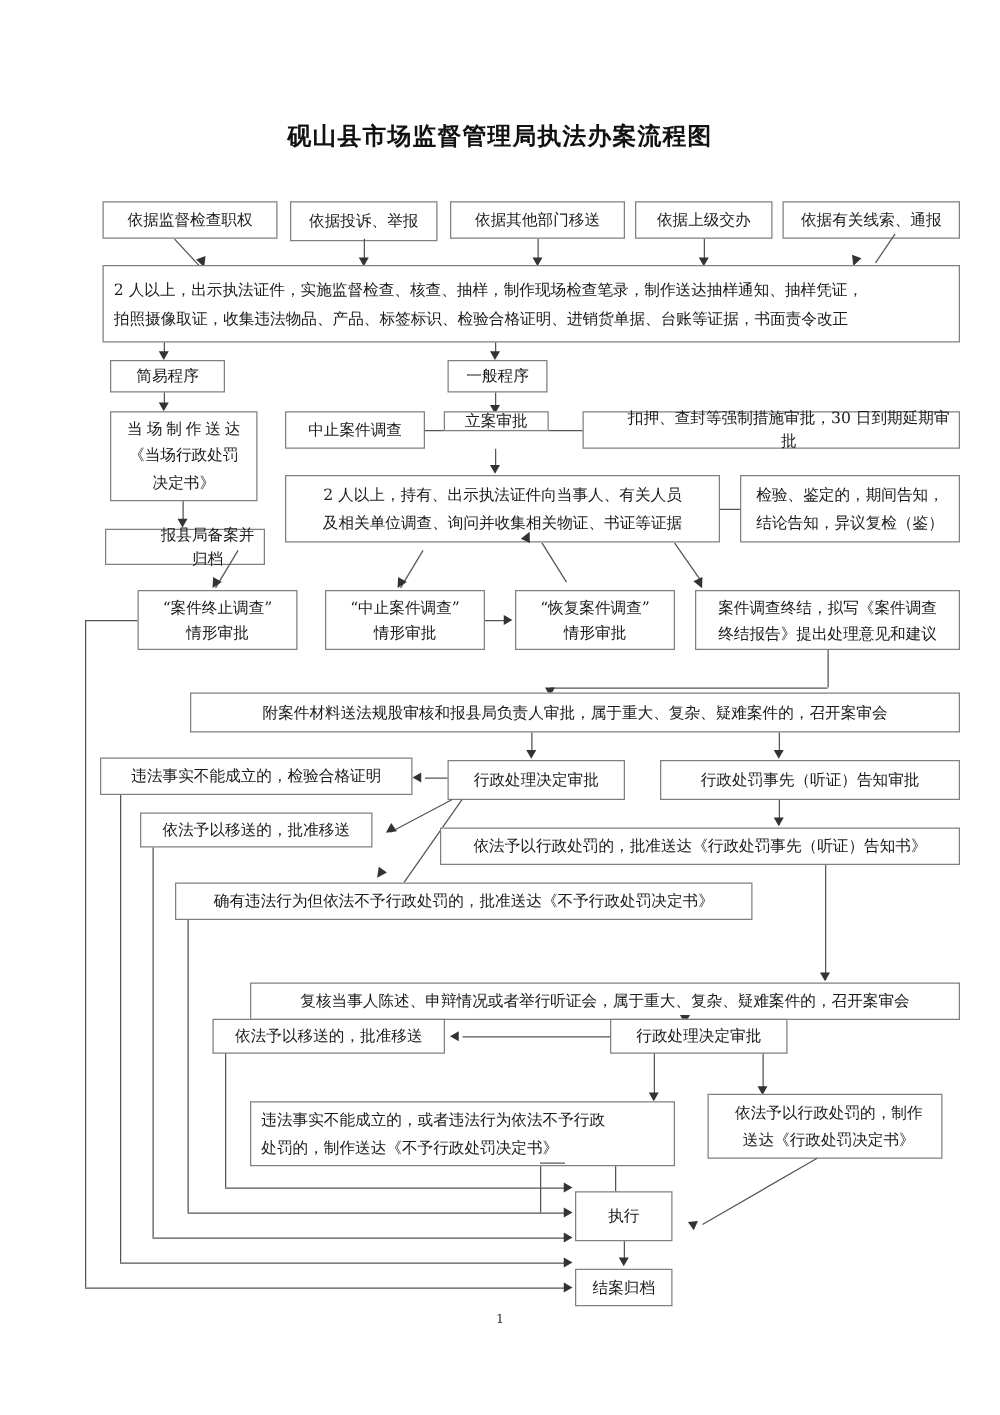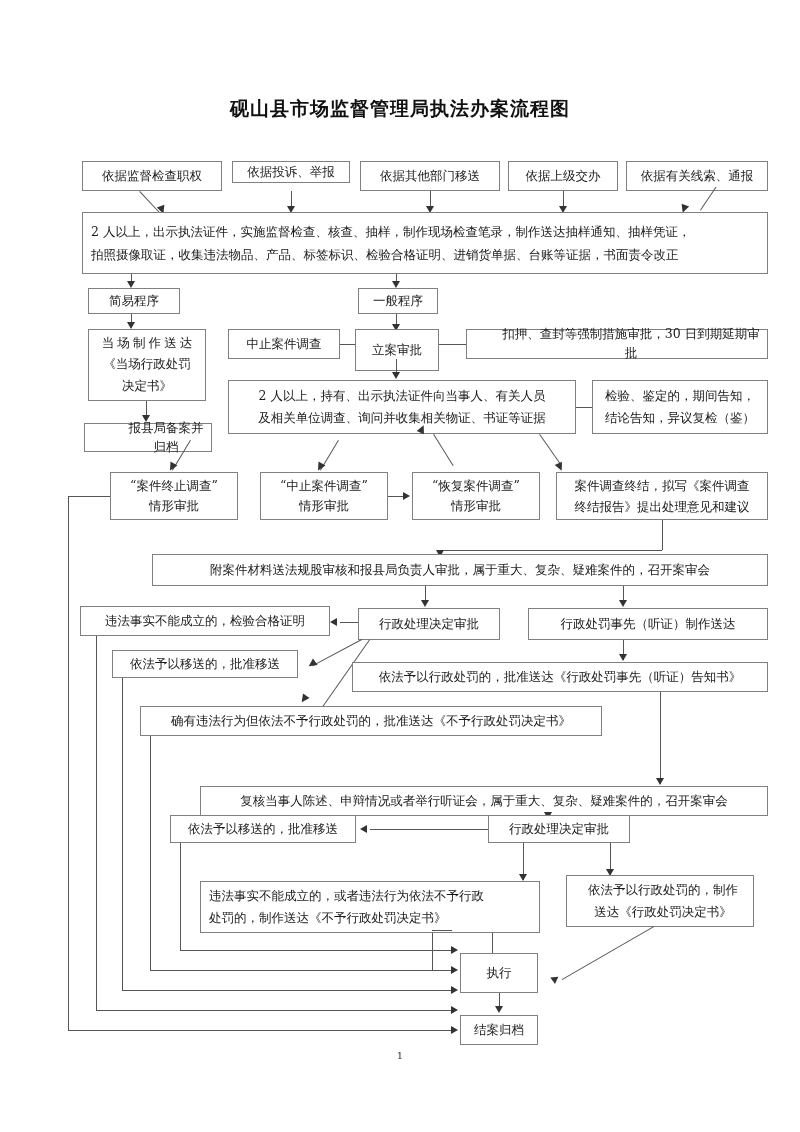--- a/index.html
+++ b/index.html
@@ -36,21 +36,21 @@
   }
 </style>
 </head>
 <body>
 
 <div id="page">
 
   <div class="title">砚山县市场监督管理局执法办案流程图</div>
 
   <div class="box" style="left:82px;top:161px;width:140px;height:30px;">依据监督检查职权</div>
-  <div class="box" style="left:232px;top:161px;width:118px;height:22px;">依据投诉、举报</div>
+  <div class="box" style="left:232px;top:161px;width:118px;height:32px;">依据投诉、举报</div>
   <div class="box" style="left:360px;top:161px;width:140px;height:30px;">依据其他部门移送</div>
   <div class="box" style="left:508px;top:161px;width:110px;height:30px;">依据上级交办</div>
   <div class="box" style="left:626px;top:161px;width:142px;height:30px;">依据有关线索、通报</div>
 
   <div class="diag" style="left:140px;top:191px;width:30px;transform:rotate(47deg);"></div>
   <div class="diagtip" style="left:158px;top:206px;transform:rotate(-20deg);"></div>
 
   <div class="ln v" style="left:291px;top:191px;height:19px;"></div>
   <div class="arrow down" style="left:287px;top:206px;"></div>
 
@@ -81,21 +81,21 @@
   <div class="arrow down" style="left:392px;top:324px;"></div>
 
   <div class="box" style="left:88px;top:329px;width:118px;height:72px;line-height:1.7;font-family:Liberation Serif, serif;">当 场 制 作 送 达
 《当场行政处罚
 决定书》</div>
   <div class="ln v" style="left:146px;top:401px;height:18px;"></div>
   <div class="arrow down" style="left:142px;top:415px;"></div>
   <div class="box" style="left:84px;top:423px;width:128px;height:29px;padding-left:40px;">报县局备案并归档</div>
 
   <div class="box" style="left:228px;top:329px;width:112px;height:30px;">中止案件调查</div>
-  <div class="box" style="left:355px;top:329px;width:84px;height:42px;">立案审批</div>
+  <div class="box" style="left:355px;top:329px;width:84px;height:16px;">立案审批</div>
   <div class="box" style="left:466px;top:329px;width:302px;height:30px;padding-left:32px;">扣押、查封等强制措施审批，30 日到期延期审批</div>
   <div class="ln h" style="left:340px;top:344px;width:15px;"></div>
   <div class="ln h" style="left:439px;top:344px;width:27px;"></div>
 
   <div class="ln v" style="left:396px;top:359px;height:17px;"></div>
   <div class="arrow down" style="left:392px;top:372px;"></div>
 
   <div class="box" style="left:228px;top:380px;width:348px;height:54px;line-height:1.8;">2 人以上，持有、出示执法证件向当事人、有关人员
 及相关单位调查、询问并收集相关物证、书证等证据</div>
   <div class="box" style="left:592px;top:380px;width:176px;height:54px;line-height:1.8;">检验、鉴定的，期间告知，
@@ -137,21 +137,21 @@
 
   <div class="box" style="left:152px;top:554px;width:616px;height:32px;">附案件材料送法规股审核和报县局负责人审批，属于重大、复杂、疑难案件的，召开案审会</div>
 
   <div class="ln v" style="left:425px;top:586px;height:16px;"></div>
   <div class="arrow down" style="left:421px;top:600px;"></div>
   <div class="ln v" style="left:623px;top:586px;height:16px;"></div>
   <div class="arrow down" style="left:619px;top:600px;"></div>
 
   <div class="box" style="left:80px;top:606px;width:250px;height:30px;">违法事实不能成立的，检验合格证明</div>
   <div class="box" style="left:358px;top:608px;width:142px;height:32px;">行政处理决定审批</div>
-  <div class="box" style="left:528px;top:608px;width:240px;height:32px;">行政处罚事先（听证）制作送达</div>
+  <div class="box" style="left:528px;top:608px;width:240px;height:32px;">行政处罚事先（听证）告知审批</div>
 
   <div class="ln h" style="left:340px;top:622px;width:18px;"></div>
   <div class="arrow left" style="left:330px;top:618px;"></div>
 
   <div class="ln v" style="left:96px;top:636px;height:374px;"></div>
   <div class="ln h" style="left:96px;top:1010px;width:356px;"></div>
   <div class="arrow right" style="left:451px;top:1006px;"></div>
 
   <div class="diag" style="left:362px;top:640px;width:56px;transform:rotate(152deg);"></div>
   <div class="diagtip" style="left:308px;top:660px;transform:rotate(55deg);"></div>

